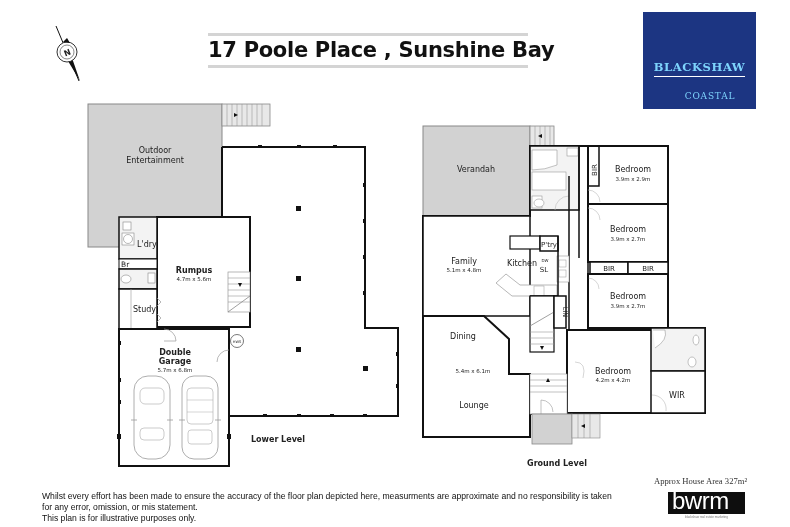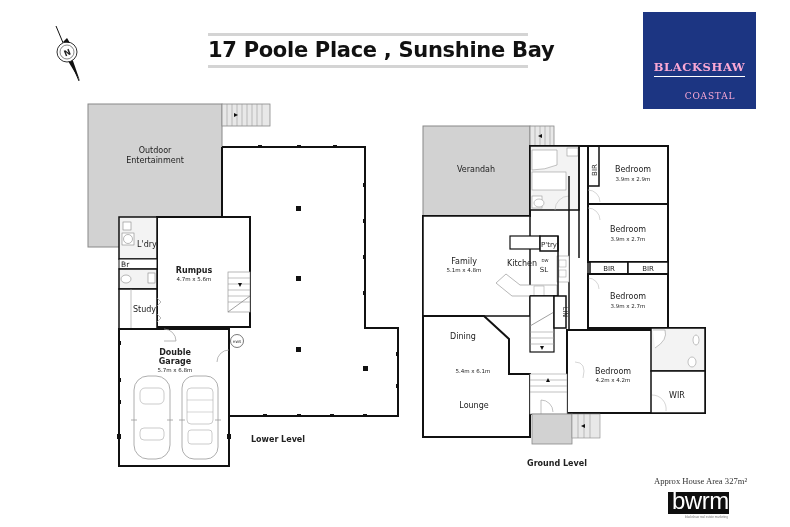--- a/index.html
+++ b/index.html
@@ -2,29 +2,29 @@
 <html><head>
 <meta charset="utf-8">
 <style>
   html, body { margin: 0; padding: 0; background: #ffffff; }
   body { width: 790px; height: 527px; position: relative; overflow: hidden; font-family: "DejaVu Sans", sans-serif; }
   .title-bar { position: absolute; left: 208px; top: 33px; width: 320px; height: 35px; }
   .title-bar .rule { position: absolute; left: 0; right: 0; height: 3px; background: #d4d4d4; }
   .title-bar .rule.top { top: 0; }
   .title-bar .rule.bottom { bottom: 0; }
   .title-text { position: absolute; left: 0; top: 5px; width: 320px; text-align: left; font-family: "DejaVu Sans", sans-serif; font-weight: bold; font-size: 21px; color: #111; letter-spacing: -0.3px; white-space: nowrap; }
-  .brand { position: absolute; left: 643px; top: 12px; width: 113px; height: 97px; background: #1c3582; color: #f9a8d4; text-align: center; }
+  .brand { position: absolute; left: 643px; top: 12px; width: 113px; height: 97px; background: #1c3582; color: #7dd3fc; text-align: center; }
   .brand .name { position: absolute; top: 48px; left: 0; right: 0; font-family: "DejaVu Serif", serif; font-weight: bold; font-size: 11.5px; letter-spacing: 0.6px; }
   .brand .rule { position: absolute; top: 64px; left: 11px; right: 11px; height: 1px; background: #fff; }
   .brand .sub { position: absolute; top: 79px; left: 0; right: 0; font-family: "DejaVu Serif", serif; font-size: 9px; letter-spacing: 0.8px; padding-left: 21px; }
   .plan { position: absolute; left: 0; top: 0; }
   .label { font-family: "DejaVu Sans", sans-serif; fill: #222; }
   .disclaimer { position: absolute; left: 42px; top: 491px; width: 580px; font-family: "Liberation Sans", sans-serif; font-size: 8.6px; line-height: 11px; color: #111; }
   .area { position: absolute; left: 622px; top: 476px; width: 125px; text-align: right; font-family: Liberation Serif, serif; font-size: 8.6px; color: #333; }
-  .bwrm { position: absolute; left: 668px; top: 492px; width: 61px; height: 22px; background: #0e0e0e; color: #fff; }
+  .bwrm { position: absolute; left: 668px; top: 492px; width: 77px; height: 22px; background: #0e0e0e; color: #fff; }
   .bwrm .logo { position: absolute; left: 4px; top: -3px; font-family: "Liberation Sans", sans-serif; font-size: 24px; font-weight: normal; letter-spacing: -0.5px; line-height: 24px; }
   .bwrm .tag { position: absolute; left: 0; top: 23px; width: 77px; font-family: "Liberation Sans", sans-serif; font-size: 3px; color: #777; text-align: center; white-space: nowrap; }
 </style>
 </head>
 <body>
 
 <div class="title-bar">
   <div class="rule top"></div>
   <div class="title-text">17 Poole Place , Sunshine Bay</div>
   <div class="rule bottom"></div>
@@ -274,17 +274,19 @@
     <text x="474" y="408" font-size="8" text-anchor="middle" class="label">Lounge</text>
     <text x="613" y="374" font-size="8" text-anchor="middle" class="label">Bedroom</text>
     <text x="613" y="382" font-size="5.5" text-anchor="middle" class="label">4.2m x 4.2m</text>
     <text x="677" y="398" font-size="8" text-anchor="middle" class="label">WIR</text>
     <text x="557" y="466" font-size="8" font-weight="bold" text-anchor="middle" class="label">Ground Level</text>
   </g>
 </svg>
 
 <div class="area">Approx House Area 327m²</div>
 <div class="disclaimer">
+  <div>Whilst every effort has been made to ensure the accuracy of the floor plan depicted here, measurments are approximate and no responsibility is taken for any error, omission, or mis statement.</div>
+  <div>This plan is for illustrative purposes only.</div>
 </div>
 <div class="bwrm">
   <div class="logo">bwrm</div>
   <div class="tag">blackshaw real estate marketing</div>
 </div>
 
 </body></html>

